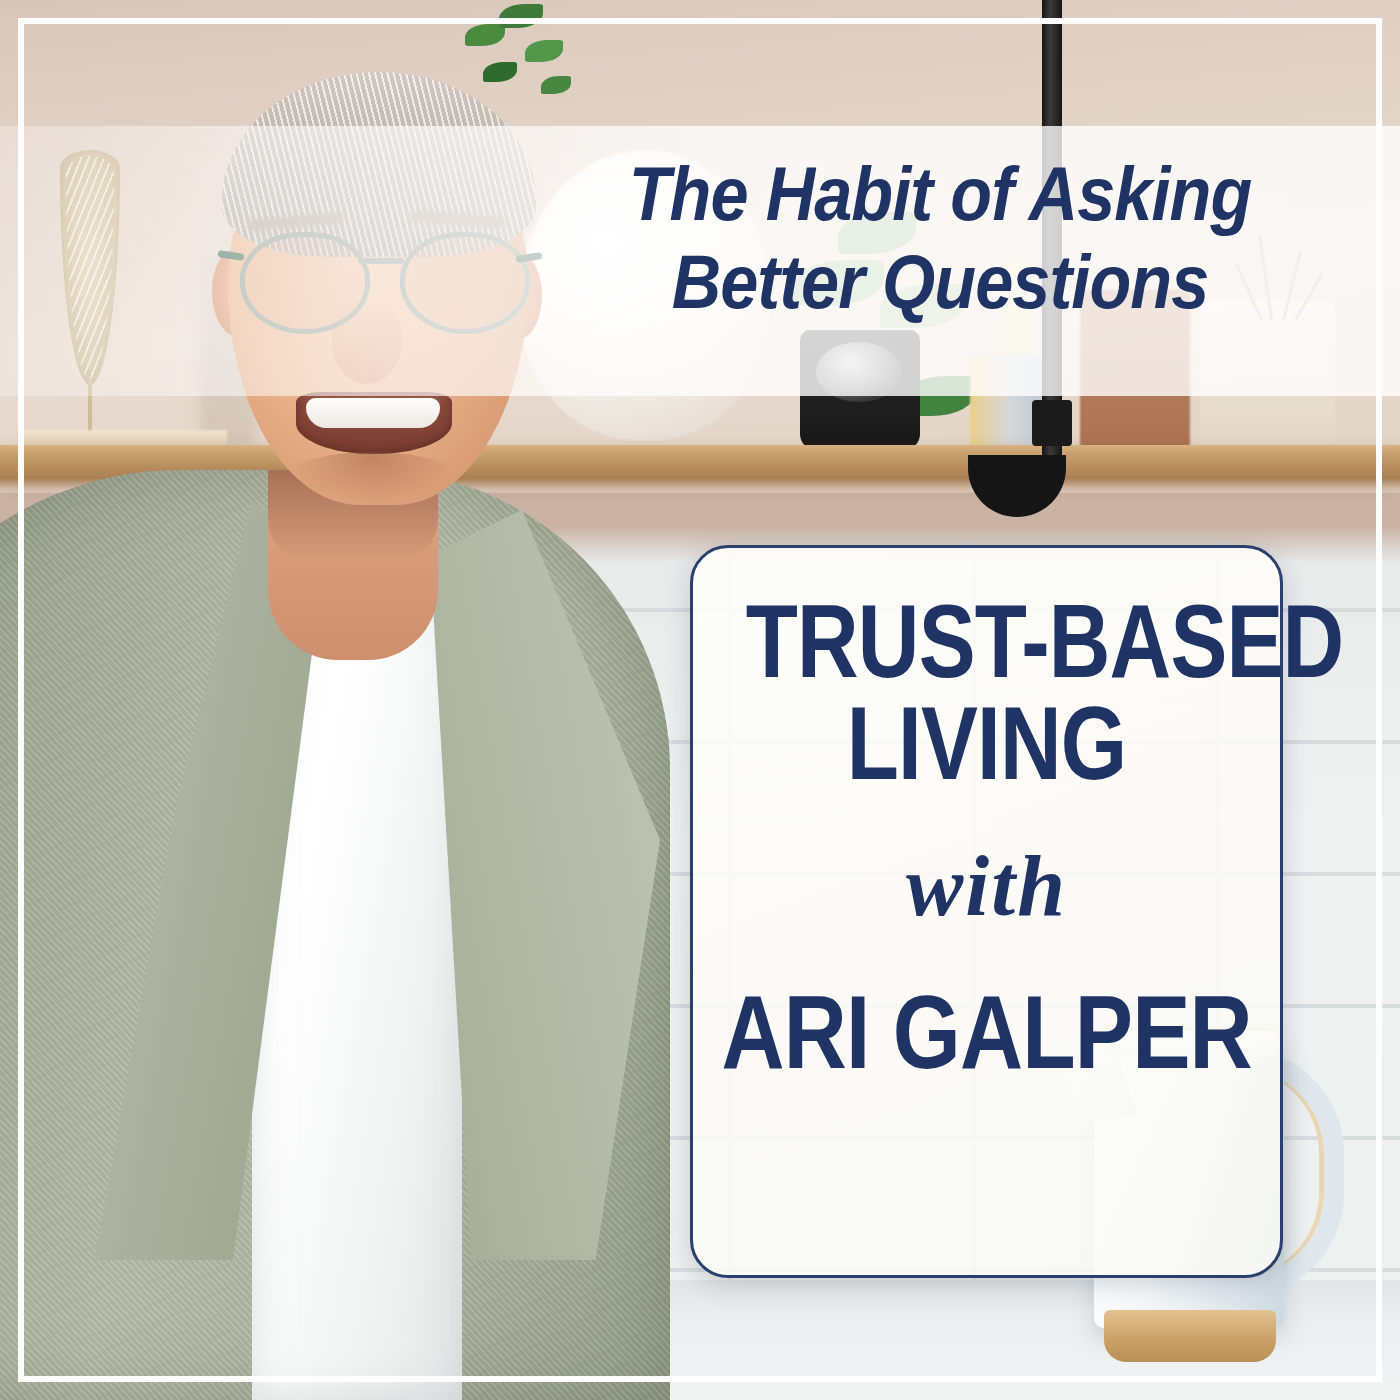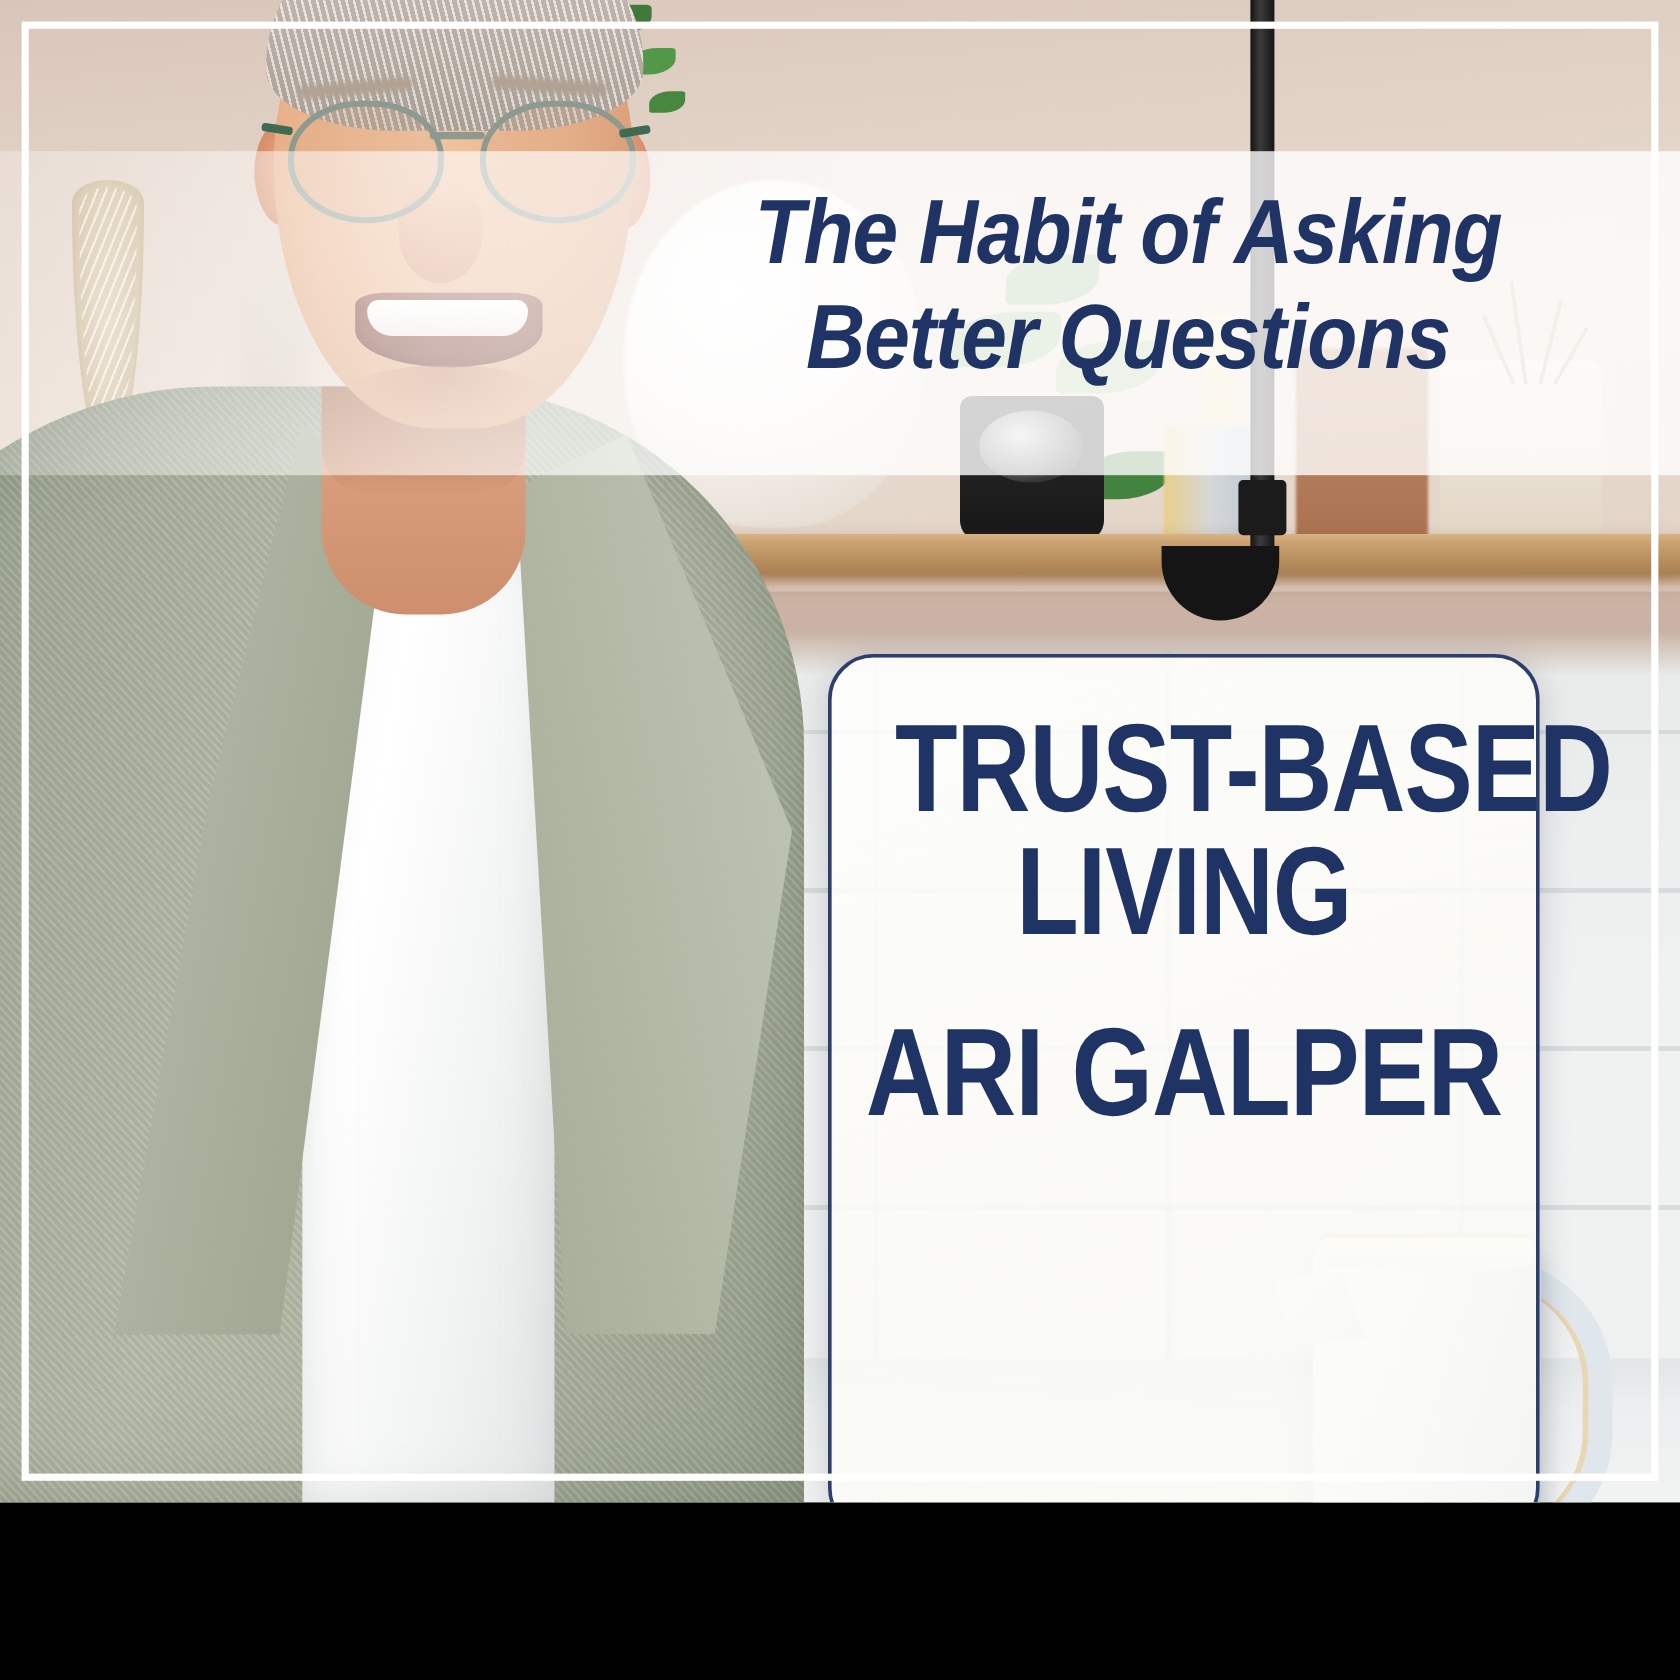--- a/index.html
+++ b/index.html
@@ -1,20 +1,20 @@
 <!DOCTYPE html>
 <html><head>
 <meta charset="utf-8">
 <style>
   html,body{margin:0;padding:0;background:#000;}
   body{font-family:"Liberation Sans",sans-serif;}
 
   .cover{
     position:relative;
-    width:1400px;height:1252px;
+    width:1400px;height:1400px;
     overflow:hidden;
     background:#bef264;
   }
 
   
   .photo{position:absolute;inset:0;overflow:hidden;}
 
   
   .wall-top{
     position:absolute;left:0;top:0;width:100%;height:470px;
@@ -390,18 +390,19 @@
   <div class="episode-title">
     <span>The Habit of Asking</span>
     <span>Better Questions</span>
   </div>
 
   <div class="show-card">
     <div class="show-name">
       <span class="l1">TRUST-BASED</span>
       <span class="l2">LIVING</span>
     </div>
+    <div class="with-word">with</div>
     <div class="host-name">ARI GALPER</div>
   </div>
 
   <div class="frame"></div>
 
 </div>
 
 </body></html>

